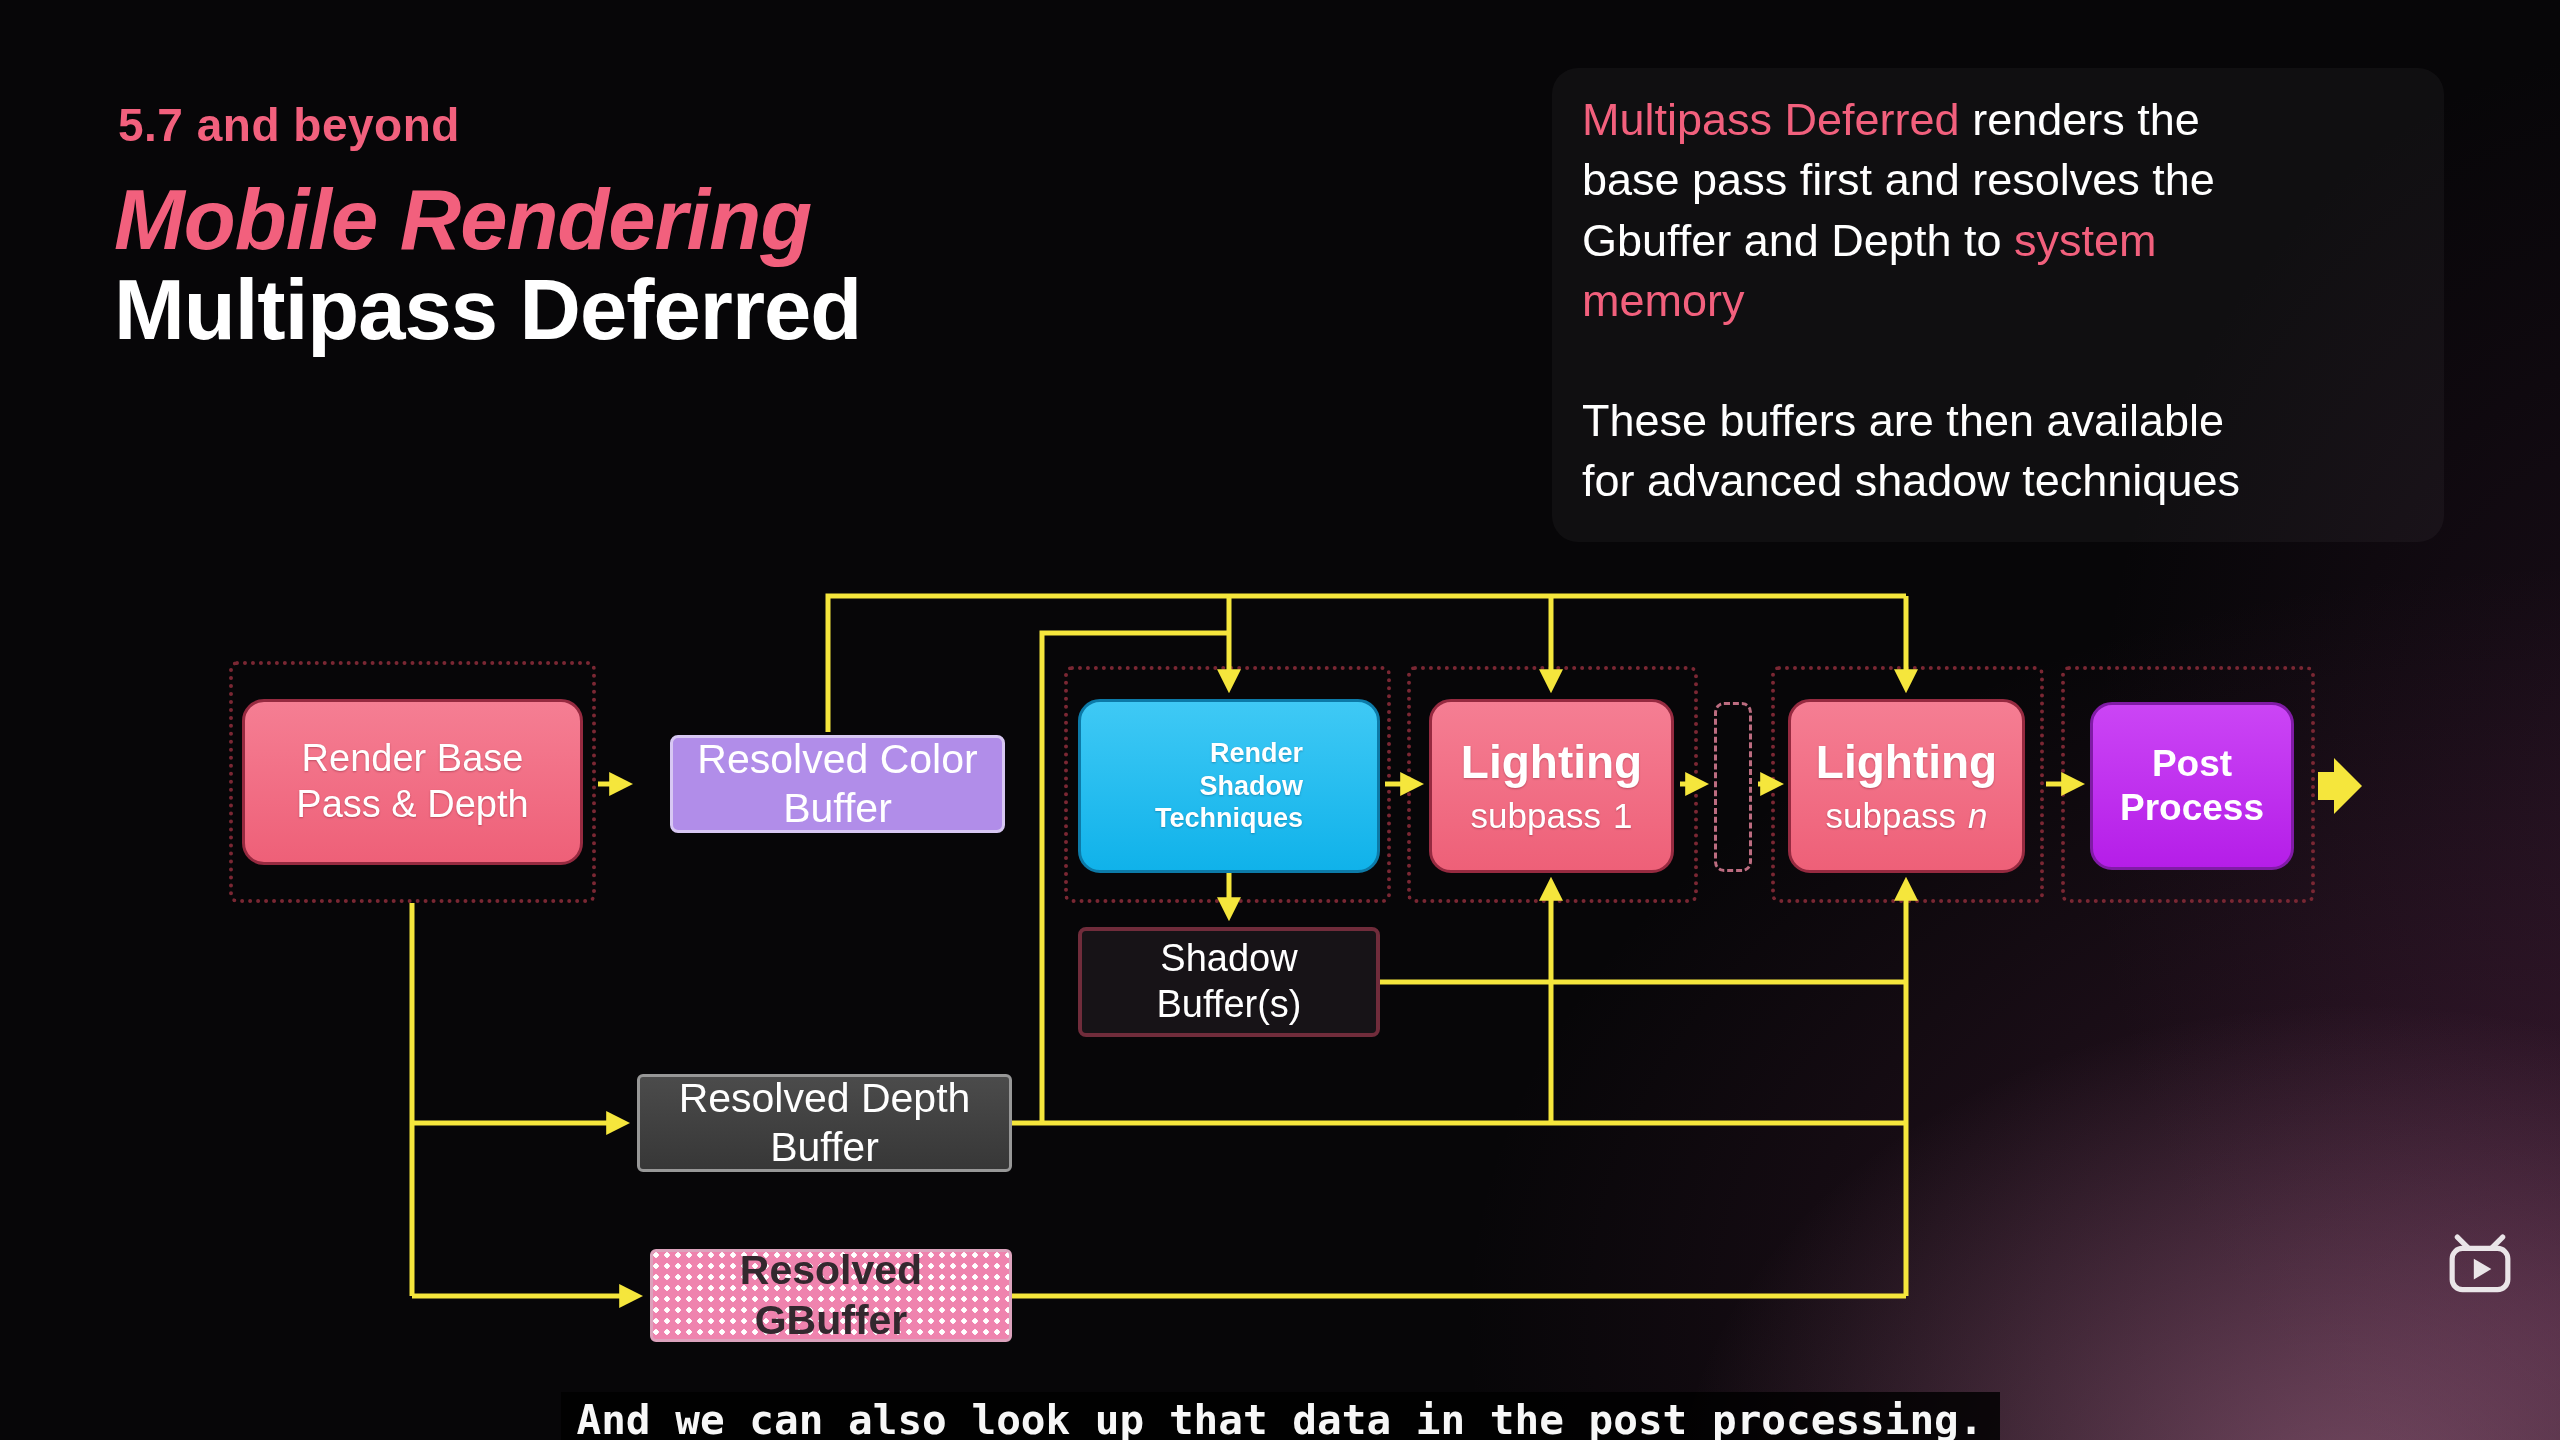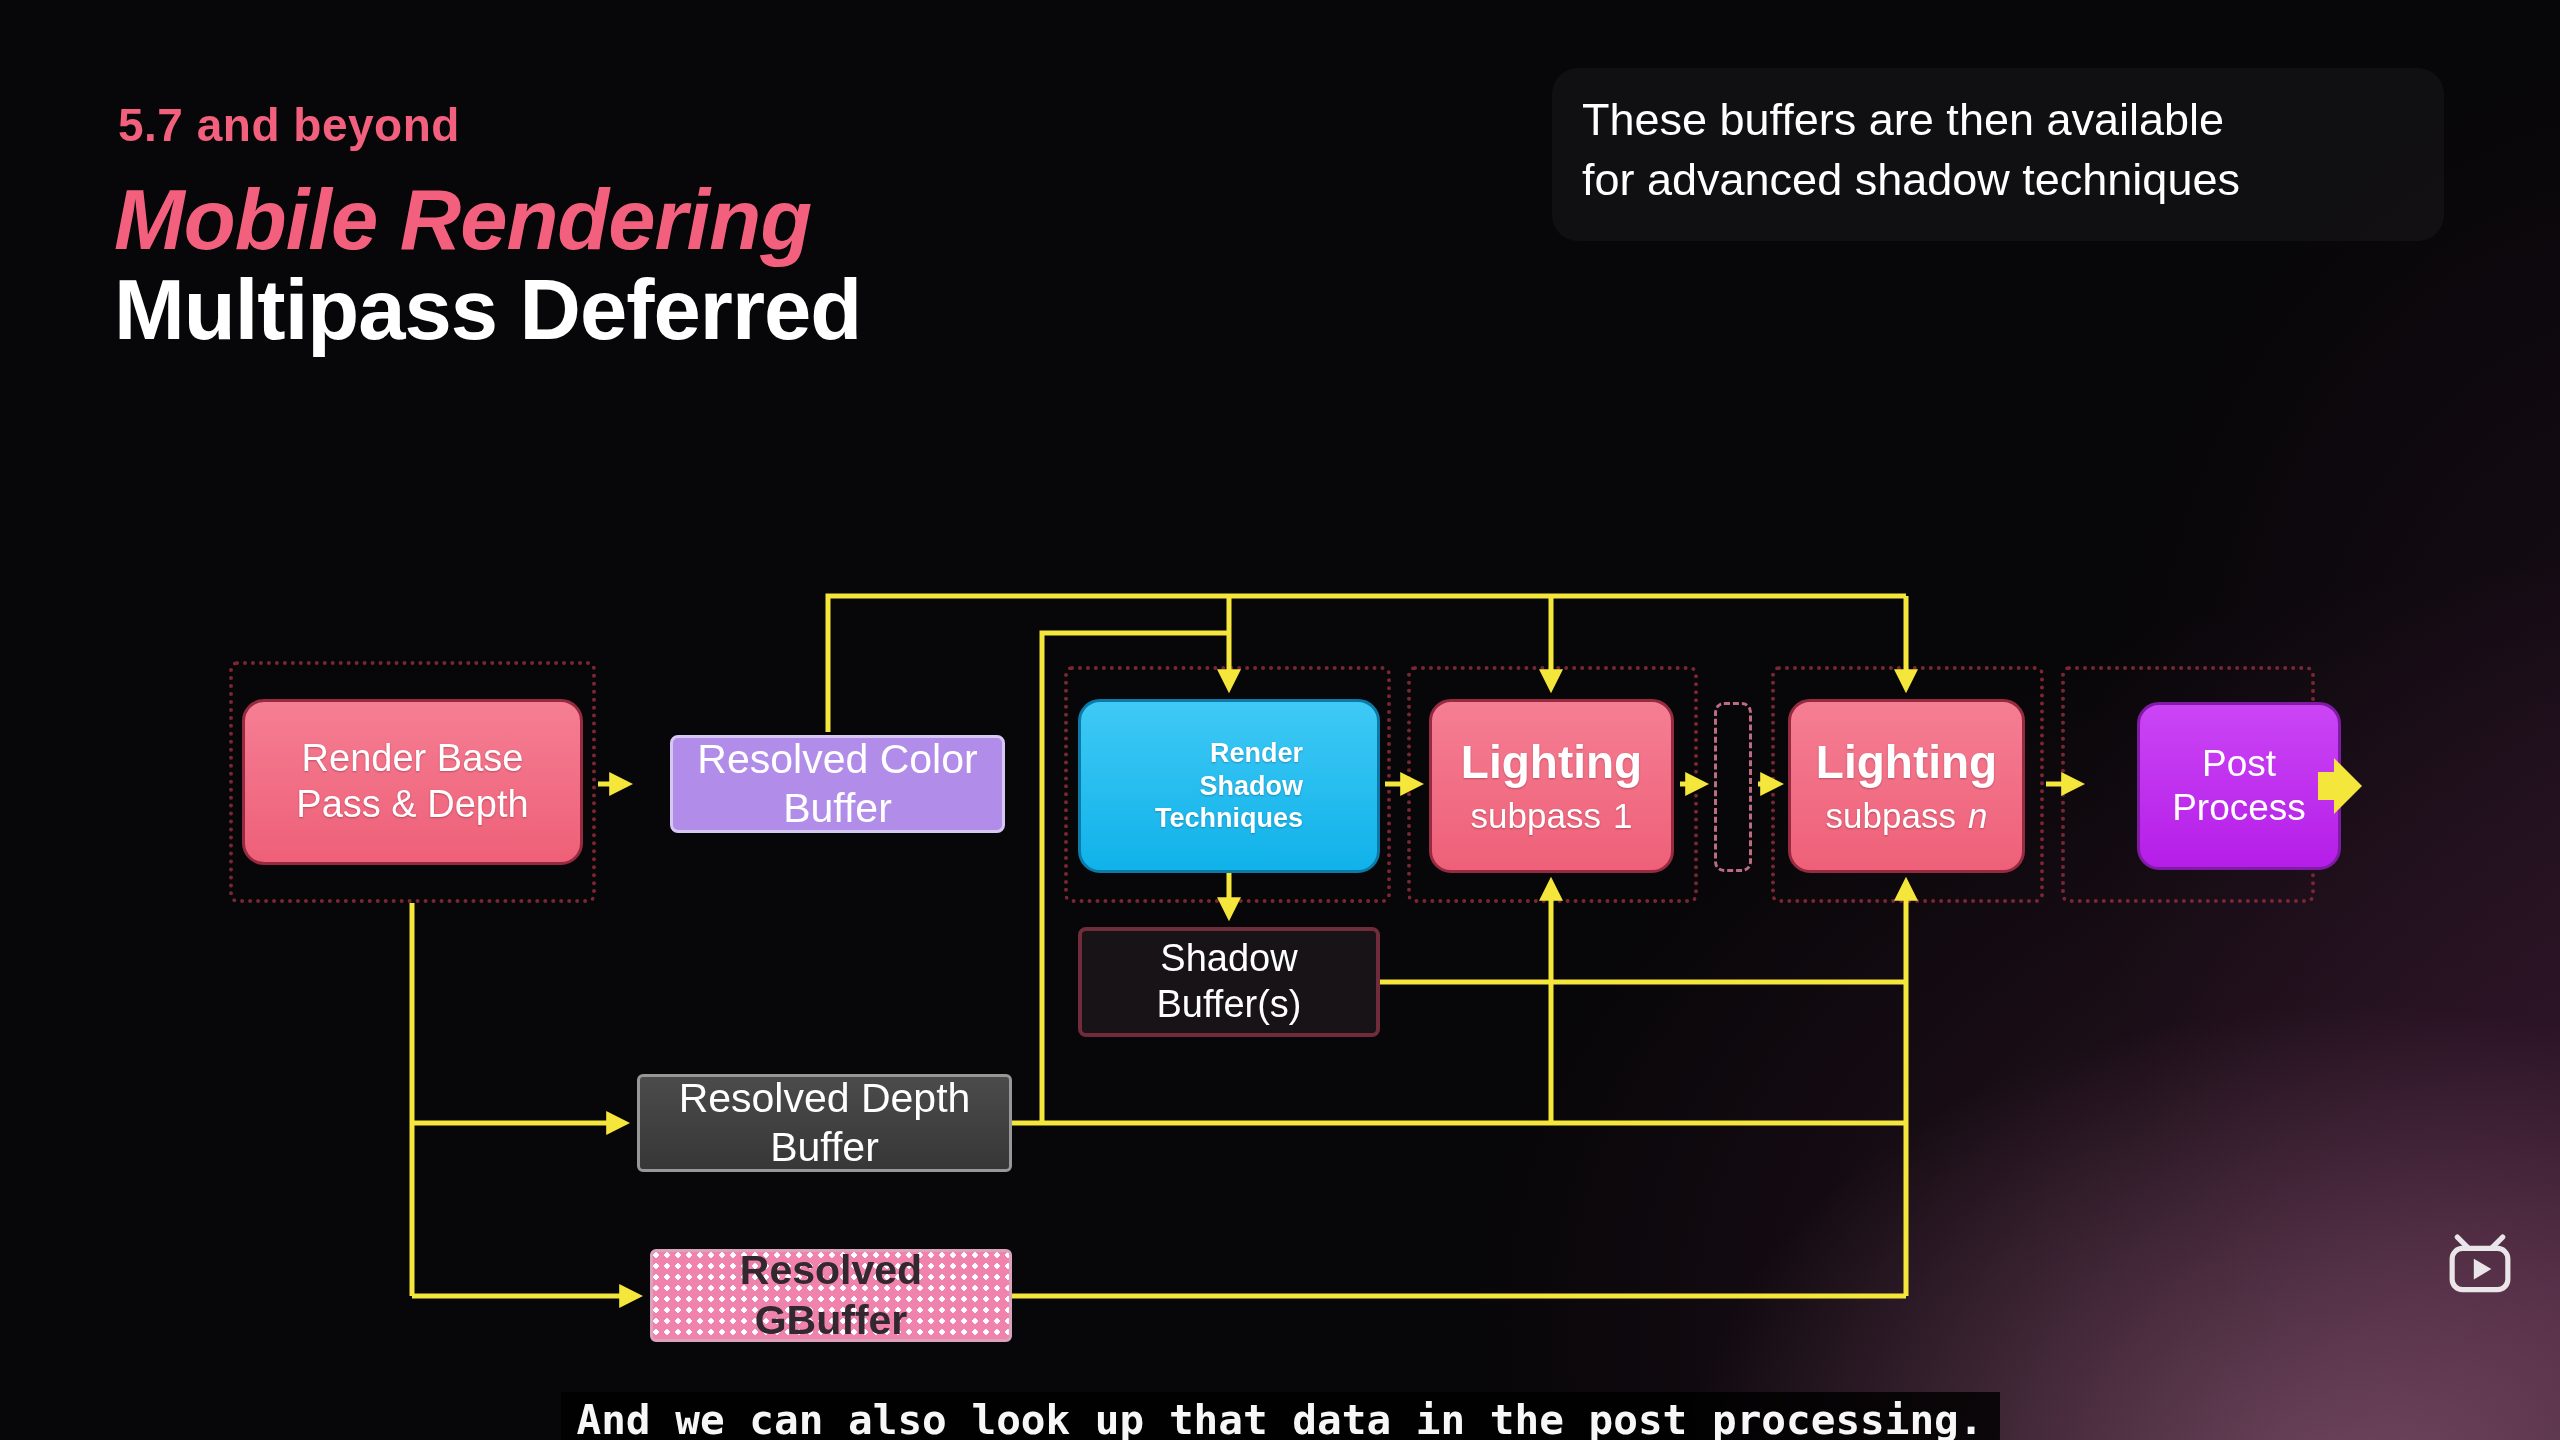--- a/index.html
+++ b/index.html
@@ -63,21 +63,21 @@
     border: 3px solid #0c7aa8;
     border-radius: 22px;
     font-size: 27px; font-weight: 700;
     text-shadow: 0 1px 2px rgba(0,60,90,0.35);
     text-align: right;
   }
   .node-magenta {
     background: linear-gradient(#cb45f5, #b51ee8);
     border: 3px solid #801ba6;
     border-radius: 22px;
-    font-size: 37px; font-weight: 400; margin-left: 47px;
+    font-size: 37px; font-weight: 700;
   }
   .box-purple {
     background: #b18de9;
     border: 3px solid #d7c7f3;
     border-radius: 8px;
     font-size: 41px; font-weight: 500;
   }
   .box-dark {
     background: #171317;
     border: 4px solid #702c3b;
@@ -147,20 +147,24 @@
 
 <div class="page">
 
   <div class="kicker">5.7 and beyond</div>
   <div class="titles">
     <div class="title1">Mobile Rendering</div>
     <div class="title2">Multipass Deferred</div>
   </div>
 
   <div class="callout">
+    <p class="callout-p pre"><span class="pink">Multipass Deferred</span><span> renders the
+base pass first and resolves the
+Gbuffer and Depth to </span><span class="pink">system
+memory</span></p>
     <p class="callout-p pre"><span>These buffers are then available
 for advanced shadow techniques</span></p>
   </div>
 
   <div class="boundary" style="left:229px; top:661px; width:367px; height:242px;"></div>
   <div class="boundary" style="left:1064px; top:666px; width:327px; height:237px;"></div>
   <div class="boundary" style="left:1407px; top:666px; width:291px; height:237px;"></div>
   <div class="boundary" style="left:1771px; top:666px; width:273px; height:237px;"></div>
   <div class="boundary" style="left:2061px; top:666px; width:254px; height:237px;"></div>
 

